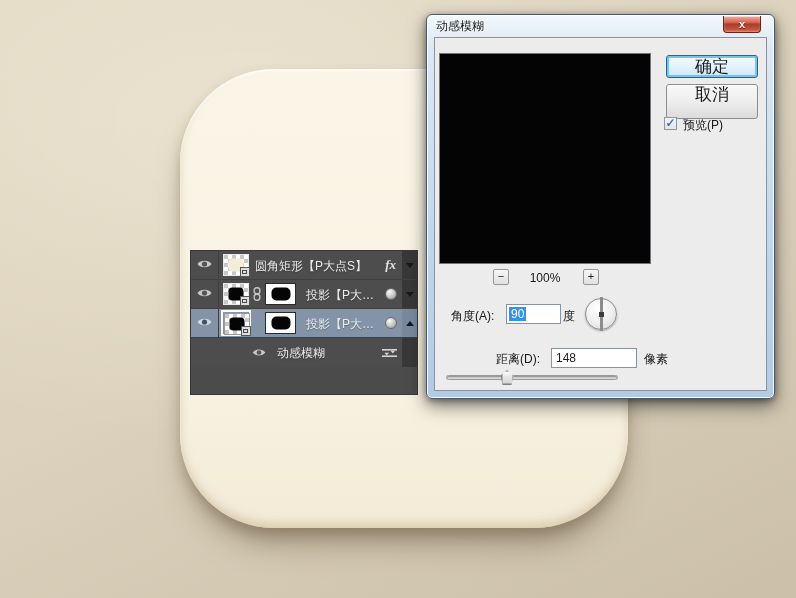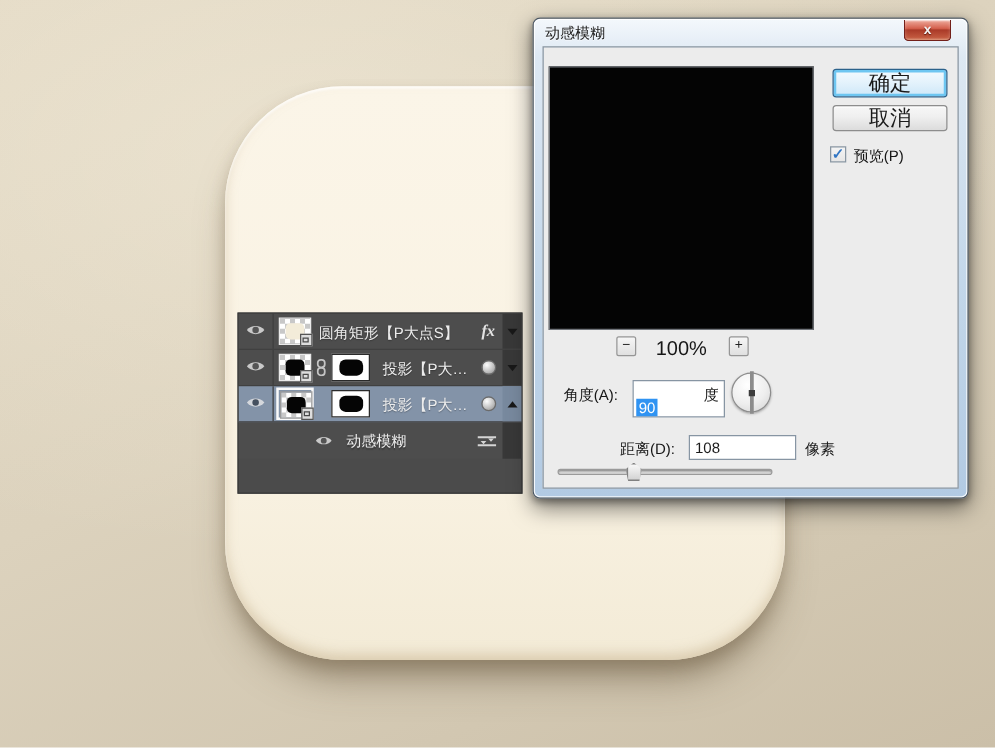--- a/index.html
+++ b/index.html
@@ -83,42 +83,42 @@
   .close-btn span { font-size:11px; font-weight:bold; color:#f4f4f4; text-shadow:0 1px 1px #58150b; line-height:1; }
   .dialog-content { position:absolute; left:7px; right:7px; top:22px; bottom:7px;
                     background:#ececec; border:1px solid #8795a3; }
 
   .preview { position:absolute; left:4px; top:15px; width:212px; height:211px;
              background:#040404; border:1px solid #70747a; }
   .zbtn { position:absolute; top:231px; width:16px; height:16px; border:1px solid #969696; border-radius:2px;
           background:linear-gradient(#f6f6f6,#e0e0e0); font-size:11px; line-height:13px; text-align:center;
           color:#222; cursor:pointer; }
   .zbtn.minus { left:58px; } .zbtn.plus { left:148px; }
-  .zoomval { position:absolute; left:80px; top:233px; width:60px; text-align:center; font-size:16px; color:#161616; }
+  .zoomval { position:absolute; left:80px; top:233px; width:60px; text-align:center; font-size:12px; color:#161616; }
 
   .btn { position:absolute; left:231px; width:92px; font-size:17px; color:#1a1a1a; text-align:center;
          border-radius:3px; cursor:pointer; }
   .btn-ok { top:17px; height:23px; line-height:21px; border:1px solid #2c628b;
             background:linear-gradient(#f3fafe,#e5f3fc 45%, #cde7f8);
             box-shadow:inset 0 0 0 2px #6ec6f1; }
-  .btn-cancel { top:46px; height:21px; line-height:19px; border:1px solid #8d8d8d;
+  .btn-cancel { top:46px; height:35px; line-height:19px; border:1px solid #8d8d8d;
                 background:linear-gradient(#f7f7f7,#efefef 45%, #dcdcdc);
                 box-shadow:inset 0 1px 0 #ffffff; }
 
   .chk { position:absolute; left:229px; top:79px; width:13px; height:13px;
          border:1px solid #8a97a3; background:linear-gradient(#f4f4f4,#e6e6e6);
          font-size:12px; font-weight:bold; color:#3176c4; line-height:11px; text-align:center; cursor:pointer; }
   .chk-label { position:absolute; left:248px; top:79px; font-size:12px; color:#161616; }
 
   .watermark { position:absolute; left:224px; top:118px; width:110px; text-align:center; }
   .watermark .wm-text { margin-top:5px; font-size:19px; font-weight:bold; letter-spacing:1px; color:#c3d2e4; }
 
   .flabel { position:absolute; font-size:12px; color:#161616; }
   .field { position:absolute; height:20px; background:#fff; border:1px solid #8795a3; font-size:12px; }
-  .angle-field { left:71px; top:266px; width:74px; padding:14px 2px; }
+  .angle-field { left:71px; top:266px; width:55px; padding:2px 2px; }
   .angle-field .selval { background:#2f93f2; color:#fff; padding:0 2px; }
   .dist-field { left:116px; top:310px; width:86px; padding:2px 4px; color:#1c1c1c; }
 
   .dial { position:absolute; left:150px; top:260px; width:32px; height:32px; border-radius:50%;
           border:1px solid #8d8d8d;
           background:radial-gradient(circle at 40% 30%, #ffffff, #eeeeee 55%, #d2d2d2);
           box-shadow:0 1px 2px rgba(0,0,0,.3); cursor:pointer; }
   .dial .needle { position:absolute; left:50%; top:-2px; bottom:-2px; width:3px; margin-left:-1.5px;
                   background:#8c8c8c; }
   .dial .dot { position:absolute; left:50%; top:50%; width:5px; height:5px; margin:-2.5px 0 0 -2.5px;
@@ -268,20 +268,20 @@
     <div class="field angle-field">
       <span class="selval">90</span>
     </div>
     <span class="flabel" style="left:128px; top:270px;">度</span>
     <div class="dial">
       <div class="needle"></div>
       <div class="dot"></div>
     </div>
 
     <span class="flabel" style="left:61px; top:313px;">距离(D):</span>
-    <div class="field dist-field">108</div>
+    <div class="field dist-field">148</div>
     <span class="flabel" style="left:209px; top:313px;">像素</span>
 
     <div class="slider-track">
       <div class="slider-thumb" style="left: 35%;"></div>
     </div>
   </div>
 </div>
 
 </body></html>

